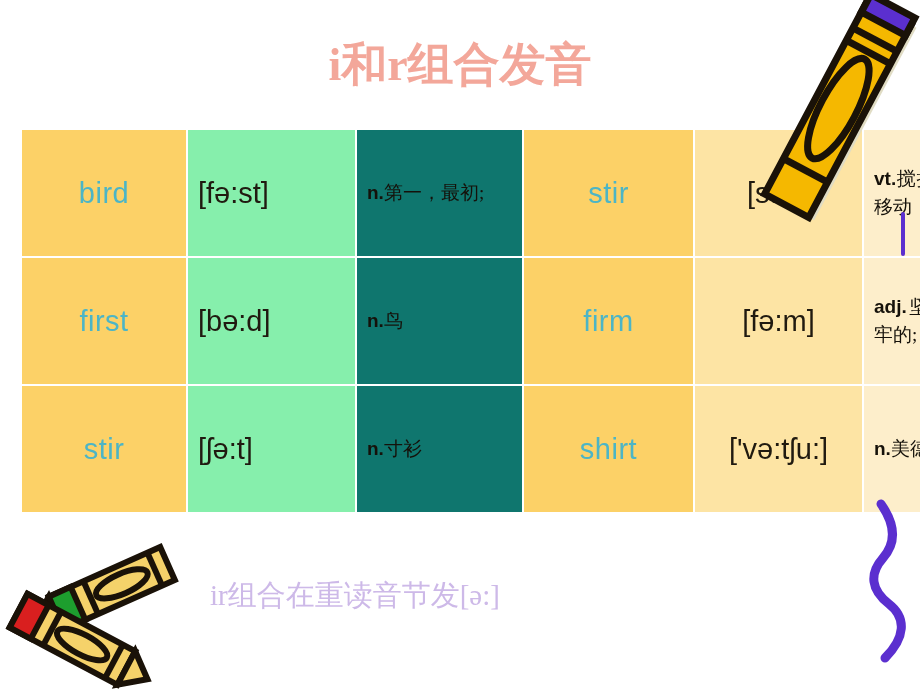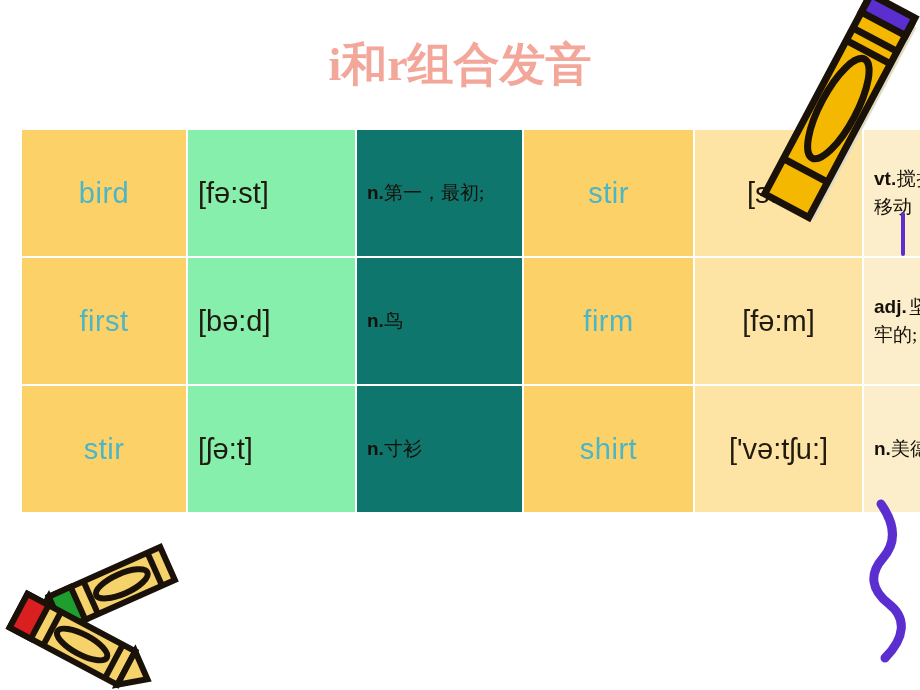--- a/index.html
+++ b/index.html
@@ -199,20 +199,21 @@
         <td class="col-ipa2">
           <span class="ipa">['və:tʃu:]</span>
         </td>
         <td class="col-mean2">
           <div class="mean"><span class="pos">n.</span><span>美德;德行</span></div>
         </td>
       </tr>
     </tbody>
   </table>
 
+  <div class="caption">ir组合在重读音节发[ə:]</div>
 
   <svg class="deco" id="crayon-top-right" width="170" height="260" viewBox="0 0 170 260">
     <g transform="rotate(28 85 130)">
 
       <path d="M62 18 L112 18 L112 236 L62 236 Z" fill="#e0dcc4"></path>
 
       <path d="M56 18 L106 18 L106 236 L56 236 Z" fill="#f5b800" stroke="#1a1208" stroke-width="7"></path>
 
       <path d="M56 10 L106 10 L106 30 L56 30 Z" fill="#5b2fcf" stroke="#1a1208" stroke-width="7"></path>
 

